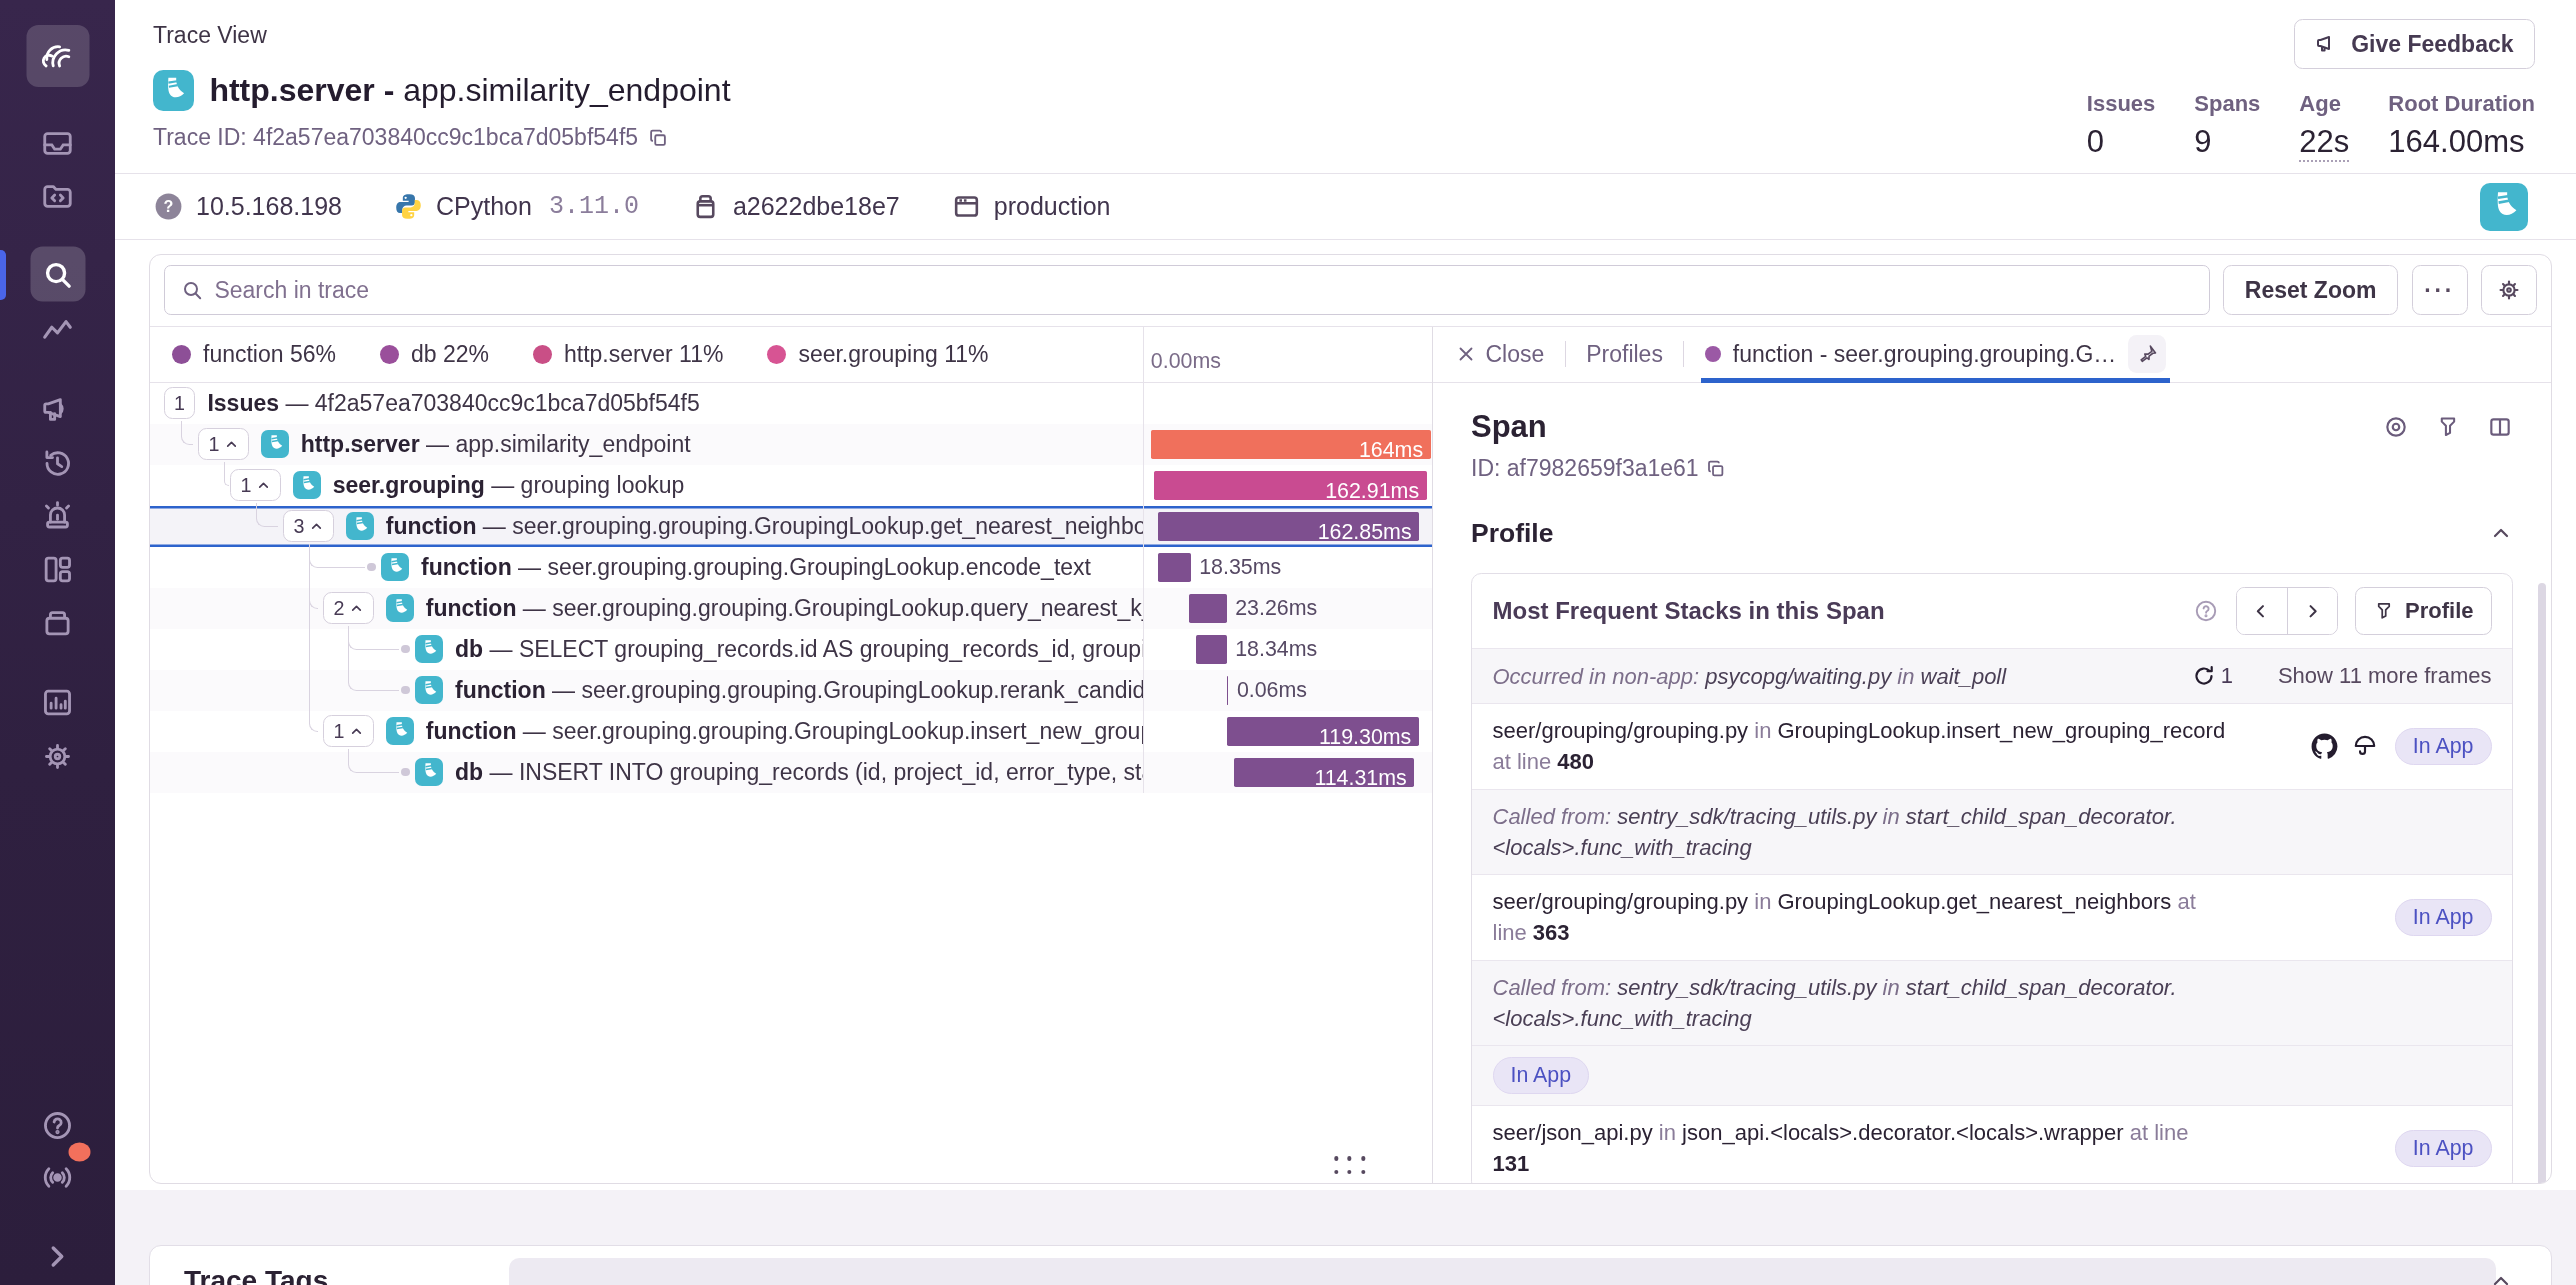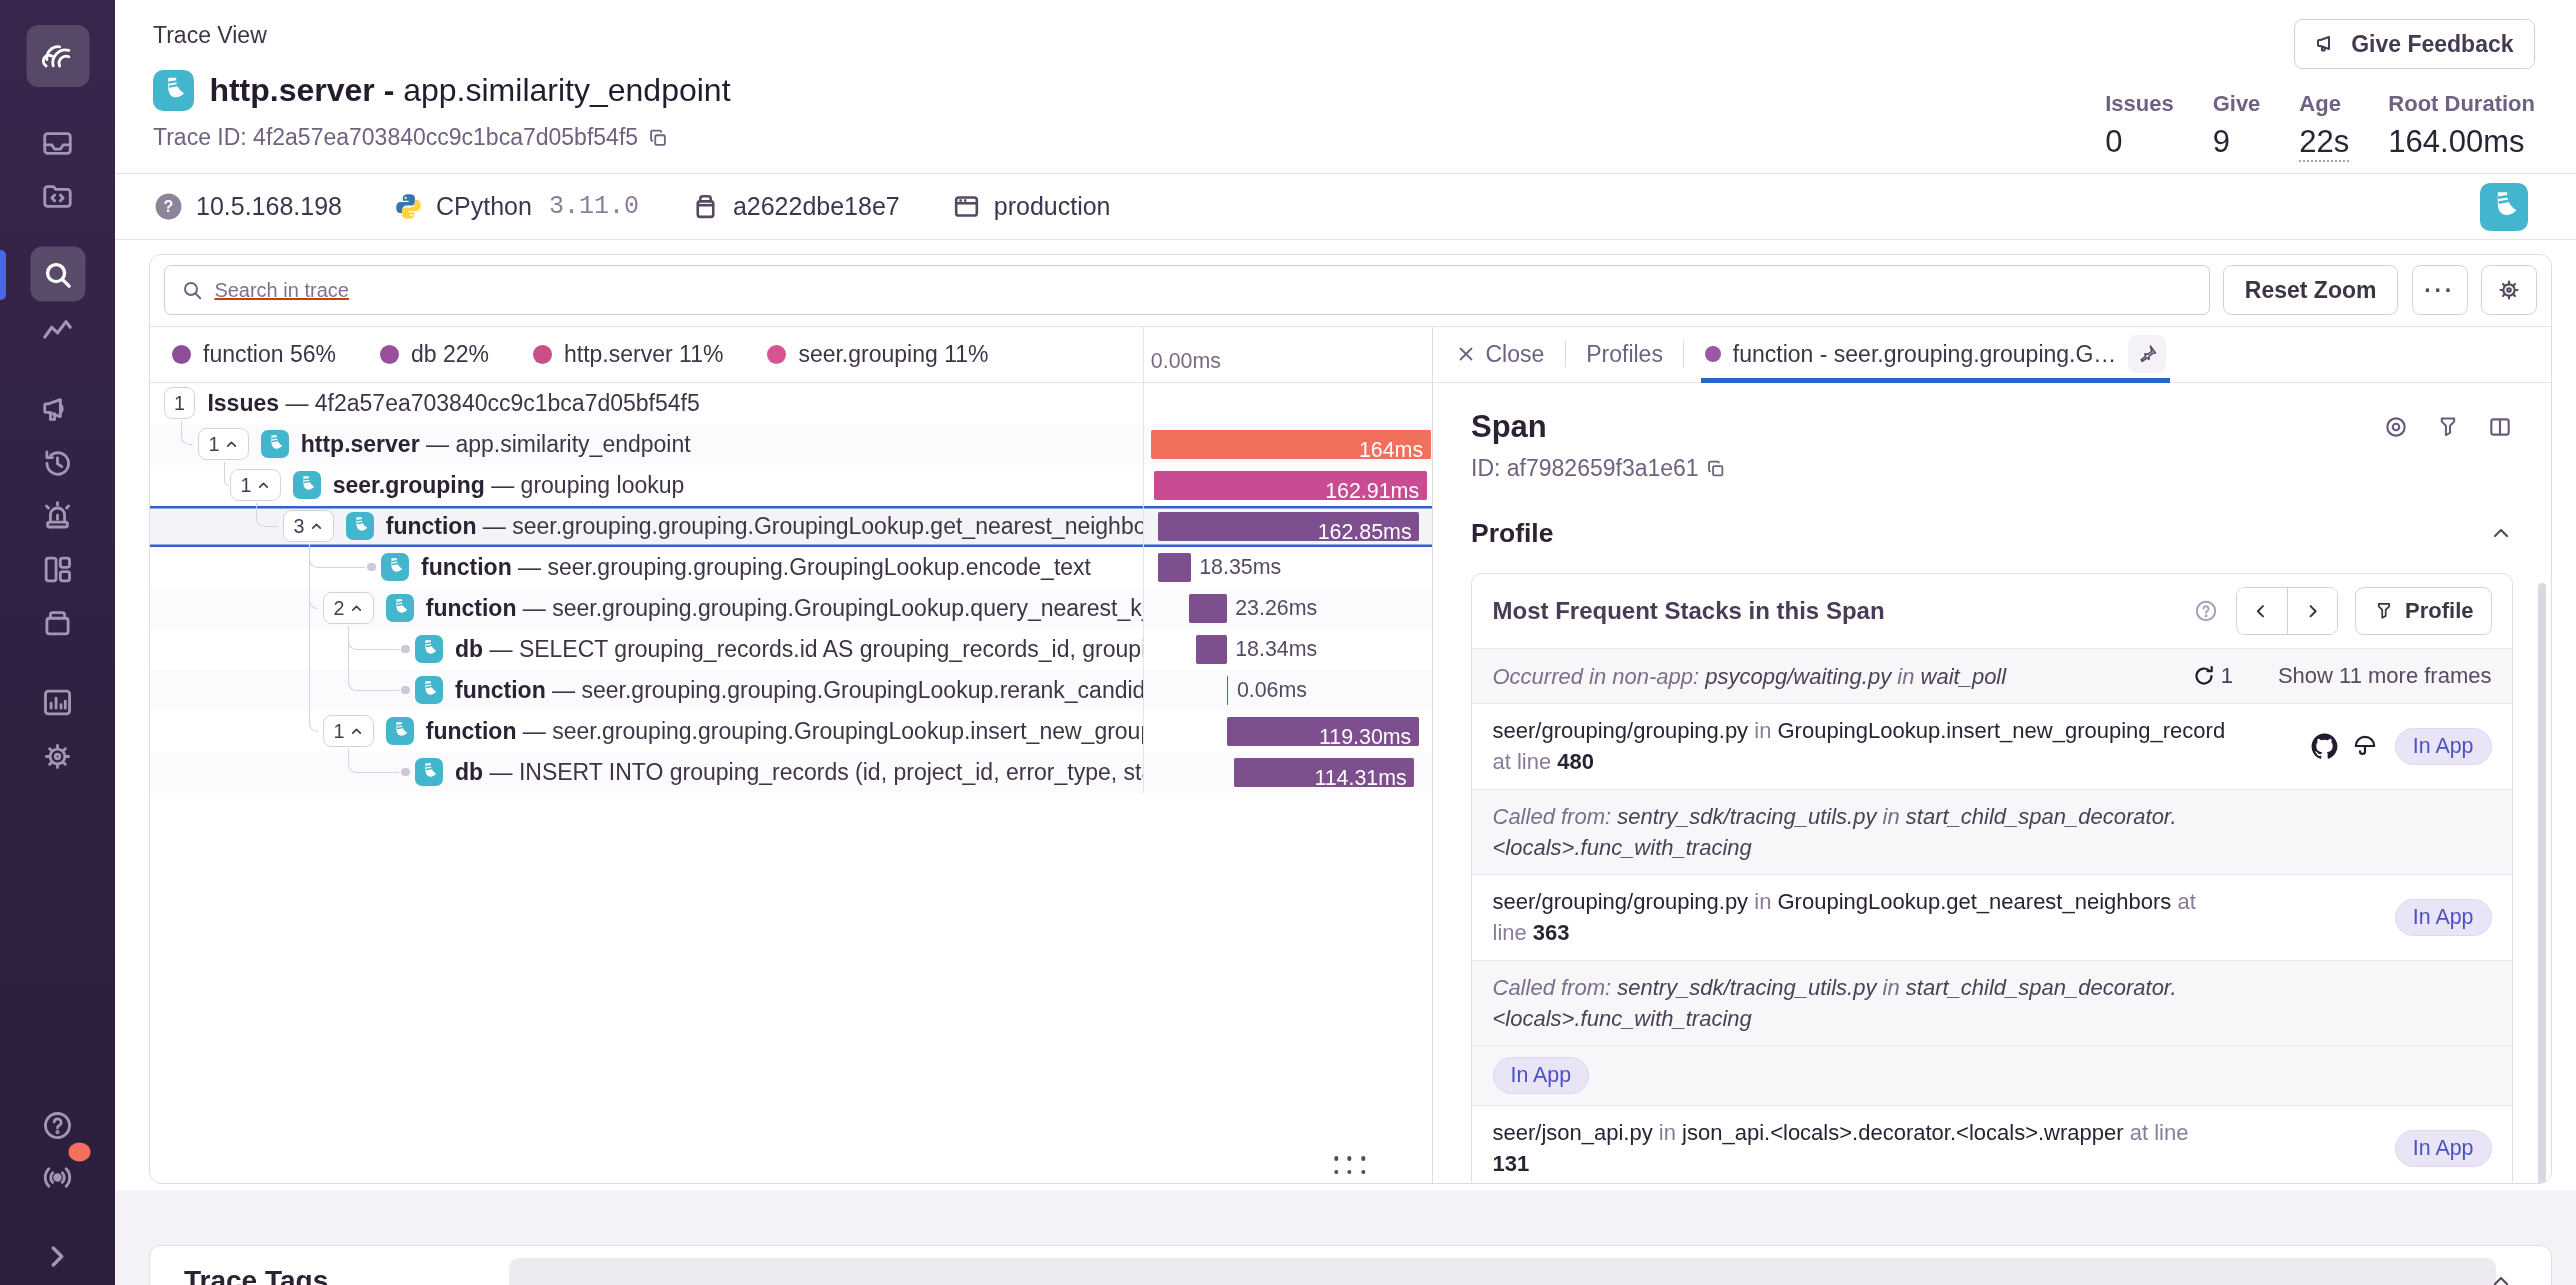--- a/index.html
+++ b/index.html
@@ -40,21 +40,21 @@
   .meta { padding:17px 41px 17px 38px; border-bottom:0.9px solid #e6e2ea; display:flex; align-items:center; gap:51px; font-size:25px; color:#41354d; position:relative; }
   .meta-item { display:flex; align-items:center; gap:12px; }
   .meta-item svg { width:31px; height:31px; }
   .ver { color:#8b7d9b; margin-left:5px;font-family:Liberation Mono, monospace; }
   .proj-icon { position:absolute; right:48px; top:50%; transform:translateY(-50%); width:48px; height:48px; }
 
   
   .panel { margin:13.7px 24px 0 34px; height:930px; background:#fff; border:1.3px solid #e0dce4; border-radius:12px; position:relative; overflow:hidden; display:flex; flex-direction:column; }
   .toolbar { height:72px; padding:11px 13.7px; display:flex; gap:13.7px; align-items:center; border-bottom:0.9px solid #e6e2ea; }
   .search { flex:1; height:50px; border:1.3px solid #d0cbd8; border-radius:6.8px; display:flex; align-items:center; padding:0 15.4px; gap:10.3px; color:#6f6180; background:#fff; }
-  .search input { border:none; outline:none; flex:1; font-size:20px; font-family:inherit; color:#c2410c; background:transparent;text-decoration:underline; }
+  .search input { border:none; outline:none; flex:1; font-size:23px; font-family:inherit; color:#c2410c; background:transparent; }
   .search input::placeholder { color:#80708f; }
   .tb-btn { height:50px; border:1.3px solid #d4cfdb; border-radius:8.5px; background:#fff; font-size:23px; font-weight:700; color:#3e3446; padding:0 20.5px; display:flex; align-items:center; justify-content:center; gap:6.8px; cursor:pointer; }
   .tb-btn.icon-only { width:56px; padding:0; color:#57495f; }
 
   .panel-body { flex:1; display:flex; min-height:0; }
   .cols-left { width:1282px; display:flex; flex-direction:column; }
   .band { height:56px; display:flex; border-bottom:0.9px solid #e6e2ea; flex:none; }
   .legend-cell { width:993px; display:flex; align-items:center; gap:44px; padding-left:22px; }
   .legend-item { display:flex; align-items:center; gap:12px; font-size:23px; color:#3e3446; }
   .legend-dot { width:19px; height:19px; border-radius:50%; }
@@ -271,21 +271,21 @@
             <path d="M14 7.7a17 17 0 0 1 3-.5l1-2.2.9.5-.5 2.3" opacity="0"></path>
           </svg>
         <span>Give Feedback</span>
       </button>
       <div class="stats" id="stats">
           <div class="stat">
             <div class="lbl">Issues</div>
             <div class="val">0</div>
           </div>
           <div class="stat">
-            <div class="lbl">Give</div>
+            <div class="lbl">Spans</div>
             <div class="val">9</div>
           </div>
           <div class="stat">
             <div class="lbl">Age</div>
             <div class="val dotted">22s</div>
           </div>
           <div class="stat">
             <div class="lbl">Root Duration</div>
             <div class="val">164.00ms</div>
           </div>

